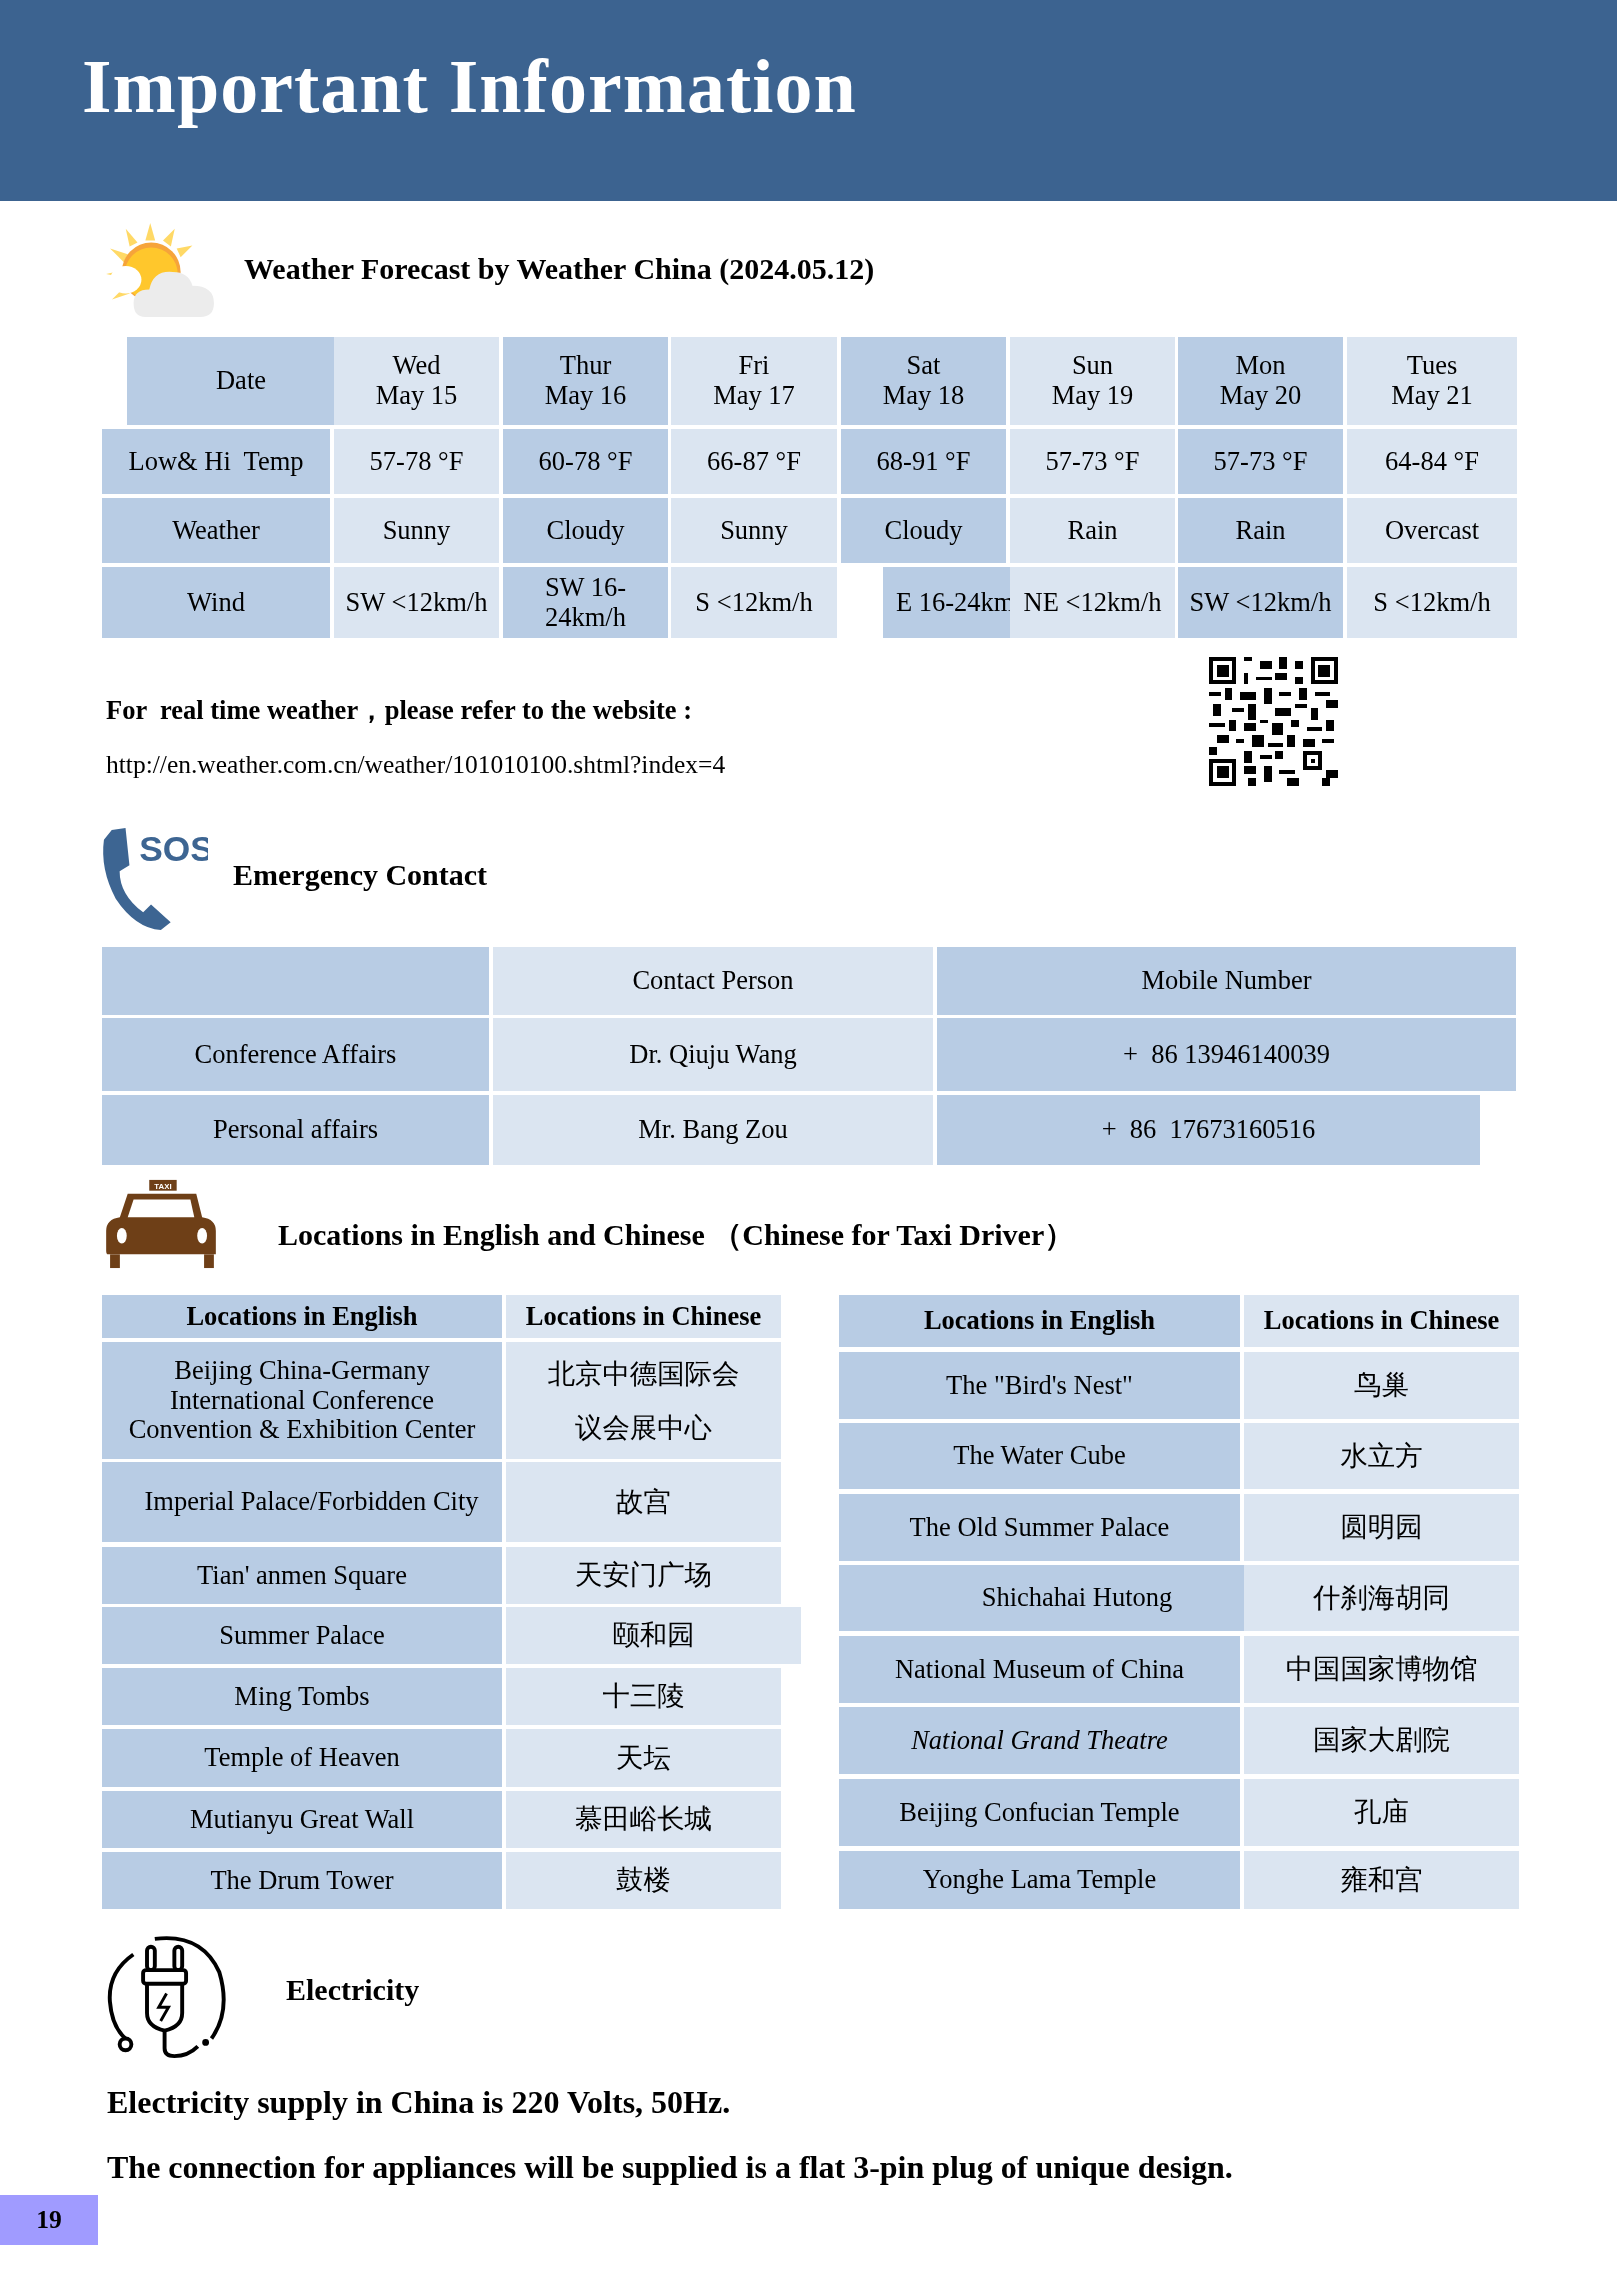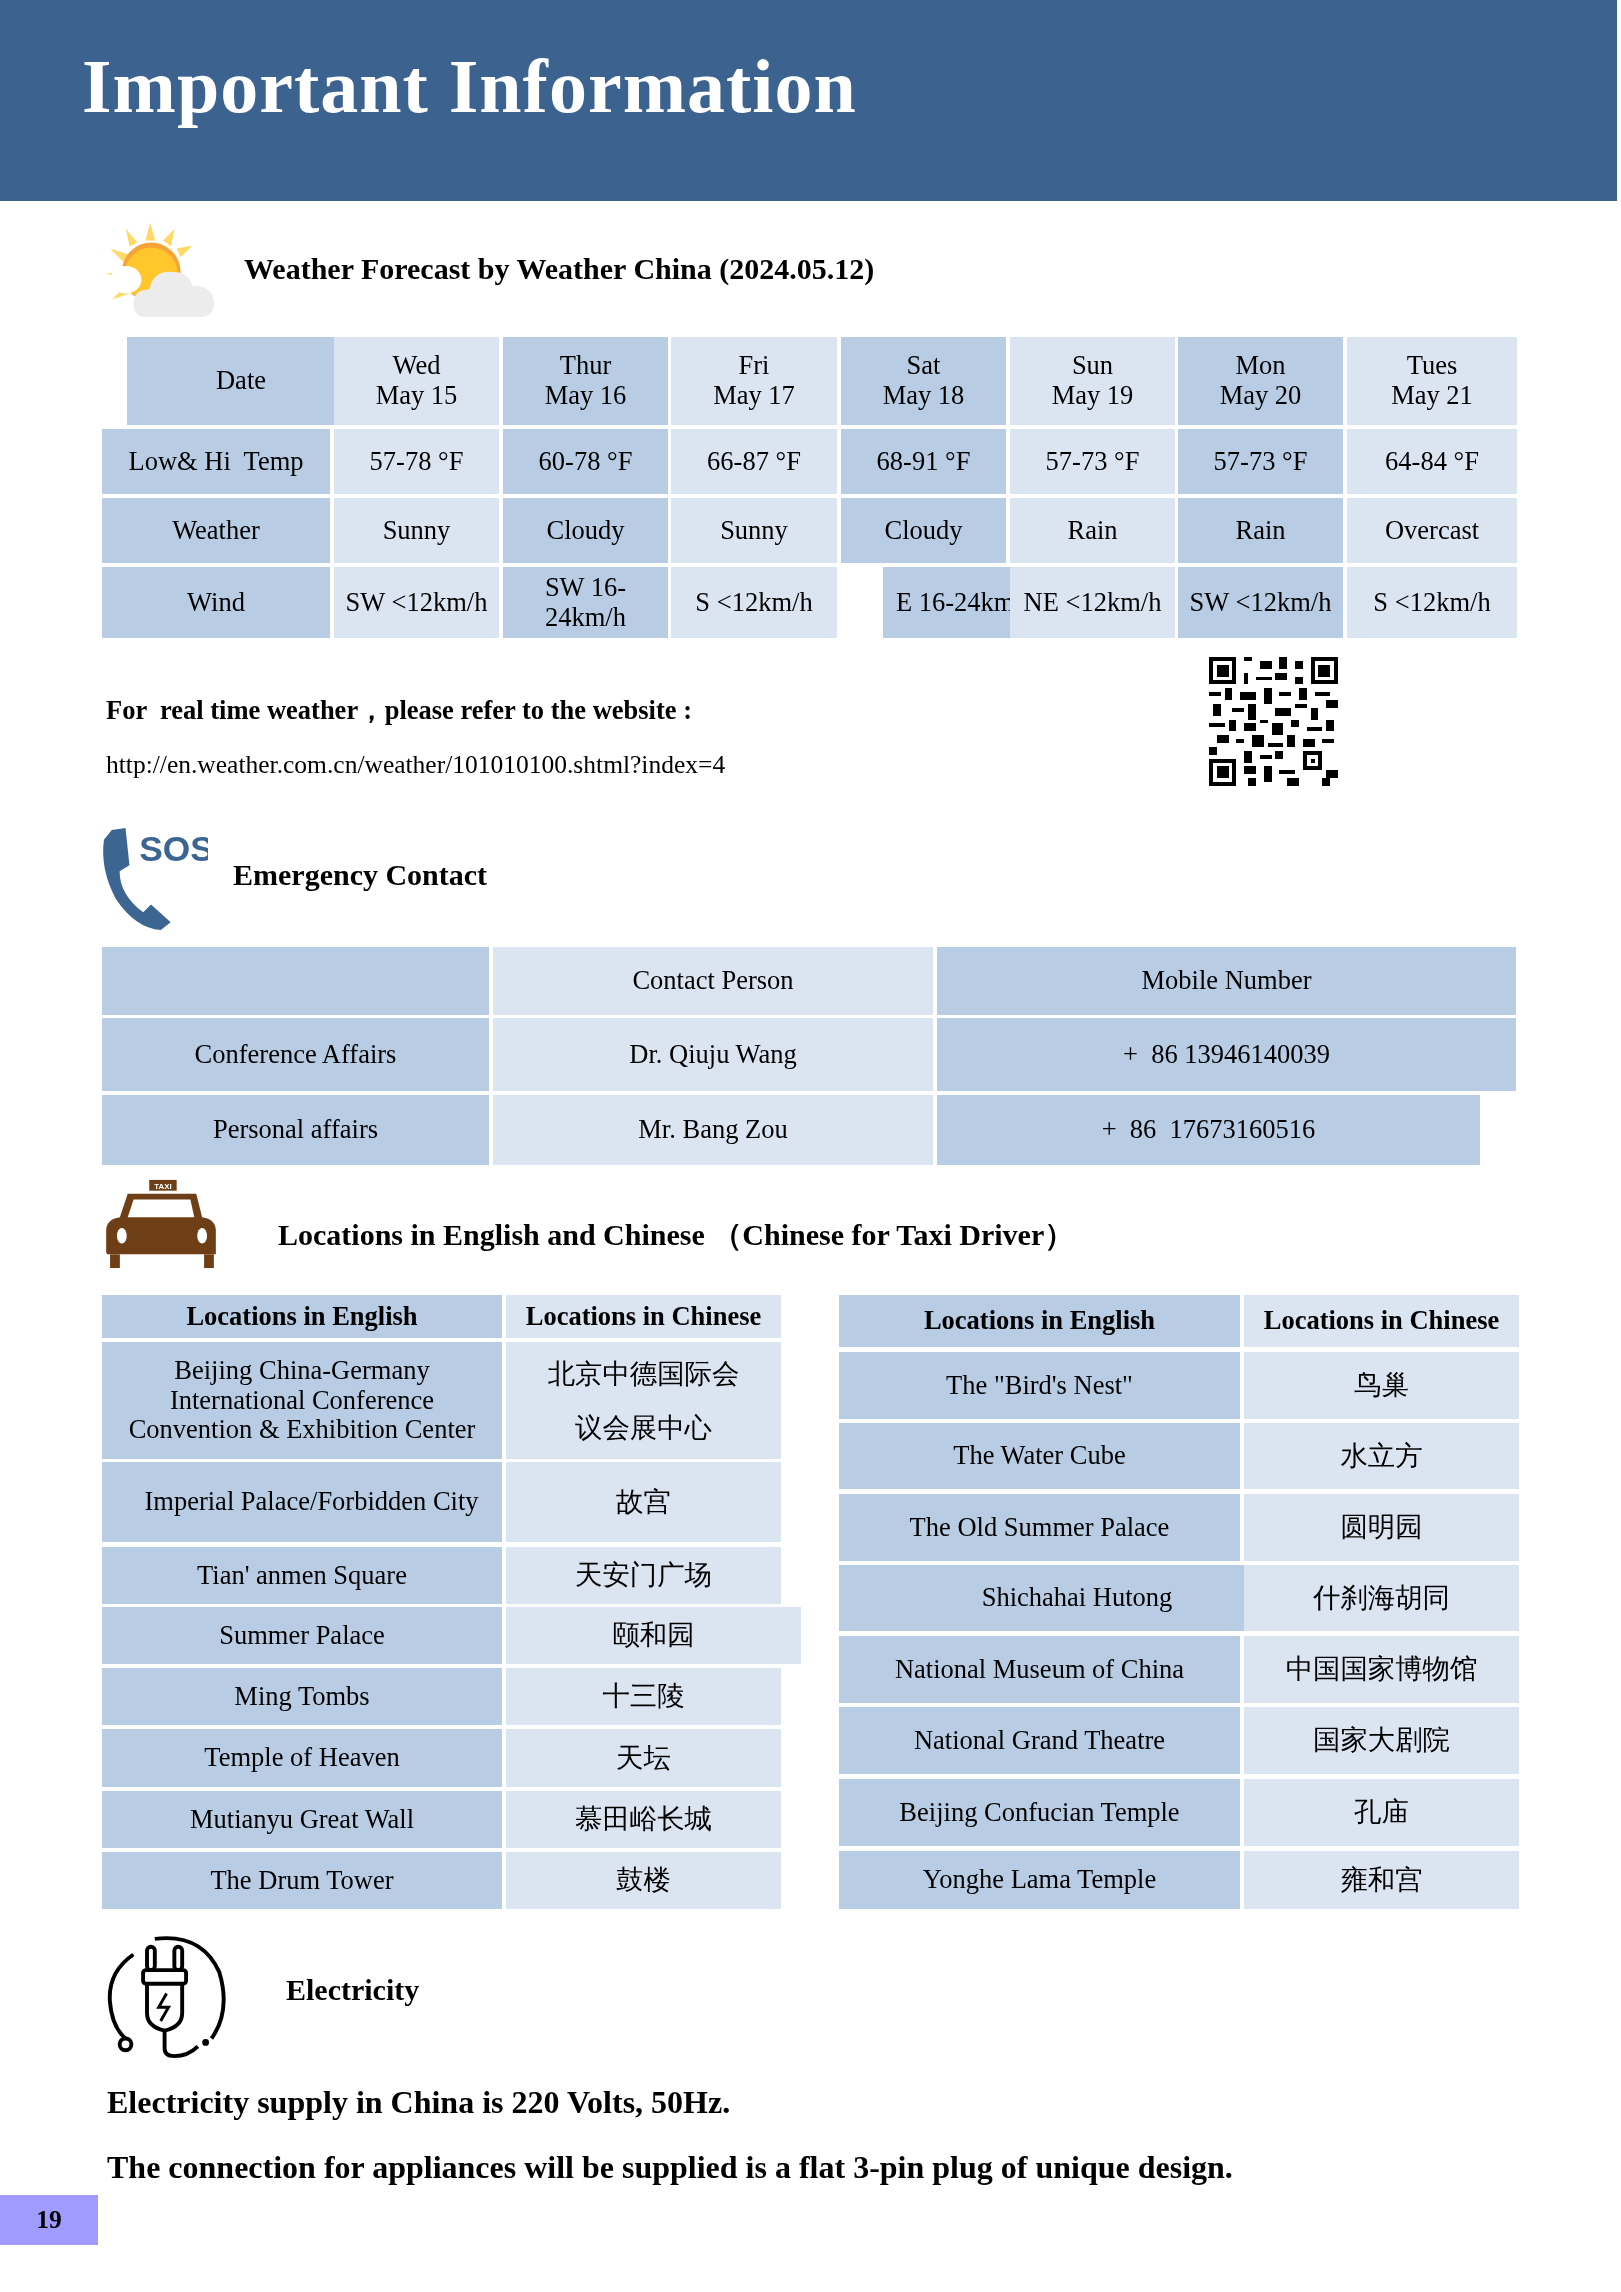--- a/index.html
+++ b/index.html
@@ -255,21 +255,21 @@
 
   <div class="cell dark" style="left:839px;top:1494px;width:401px;height:67px;">The Old Summer Palace</div>
   <div class="cell light cjk" style="left:1244px;top:1494px;width:275px;height:67px;">圆明园</div>
 
   <div class="cell dark" style="left:839px;top:1565px;width:476px;height:66px;">Shichahai Hutong</div>
   <div class="cell light cjk" style="left:1244px;top:1565px;width:275px;height:66px;">什刹海胡同</div>
 
   <div class="cell dark" style="left:839px;top:1636px;width:401px;height:67px;">National Museum of China</div>
   <div class="cell light cjk" style="left:1244px;top:1636px;width:275px;height:67px;">中国国家博物馆</div>
 
-  <div class="cell dark" style="left:839px;top:1707px;width:401px;height:67px;">National Grand Theatre</div>
+  <div class="cell dark" style="left:839px;top:1707px;width:401px;height:67px;font-style:italic;">National Grand Theatre</div>
   <div class="cell light cjk" style="left:1244px;top:1707px;width:275px;height:67px;">国家大剧院</div>
 
   <div class="cell dark" style="left:839px;top:1779px;width:401px;height:67px;">Beijing Confucian Temple</div>
   <div class="cell light cjk" style="left:1244px;top:1779px;width:275px;height:67px;">孔庙</div>
 
   <div class="cell dark" style="left:839px;top:1851px;width:401px;height:58px;">Yonghe Lama Temple</div>
   <div class="cell light cjk" style="left:1244px;top:1851px;width:275px;height:58px;">雍和宫</div>
 </div>
 
 <div class="abs" style="left:104px;top:1933px;width:129px;height:127px;">

